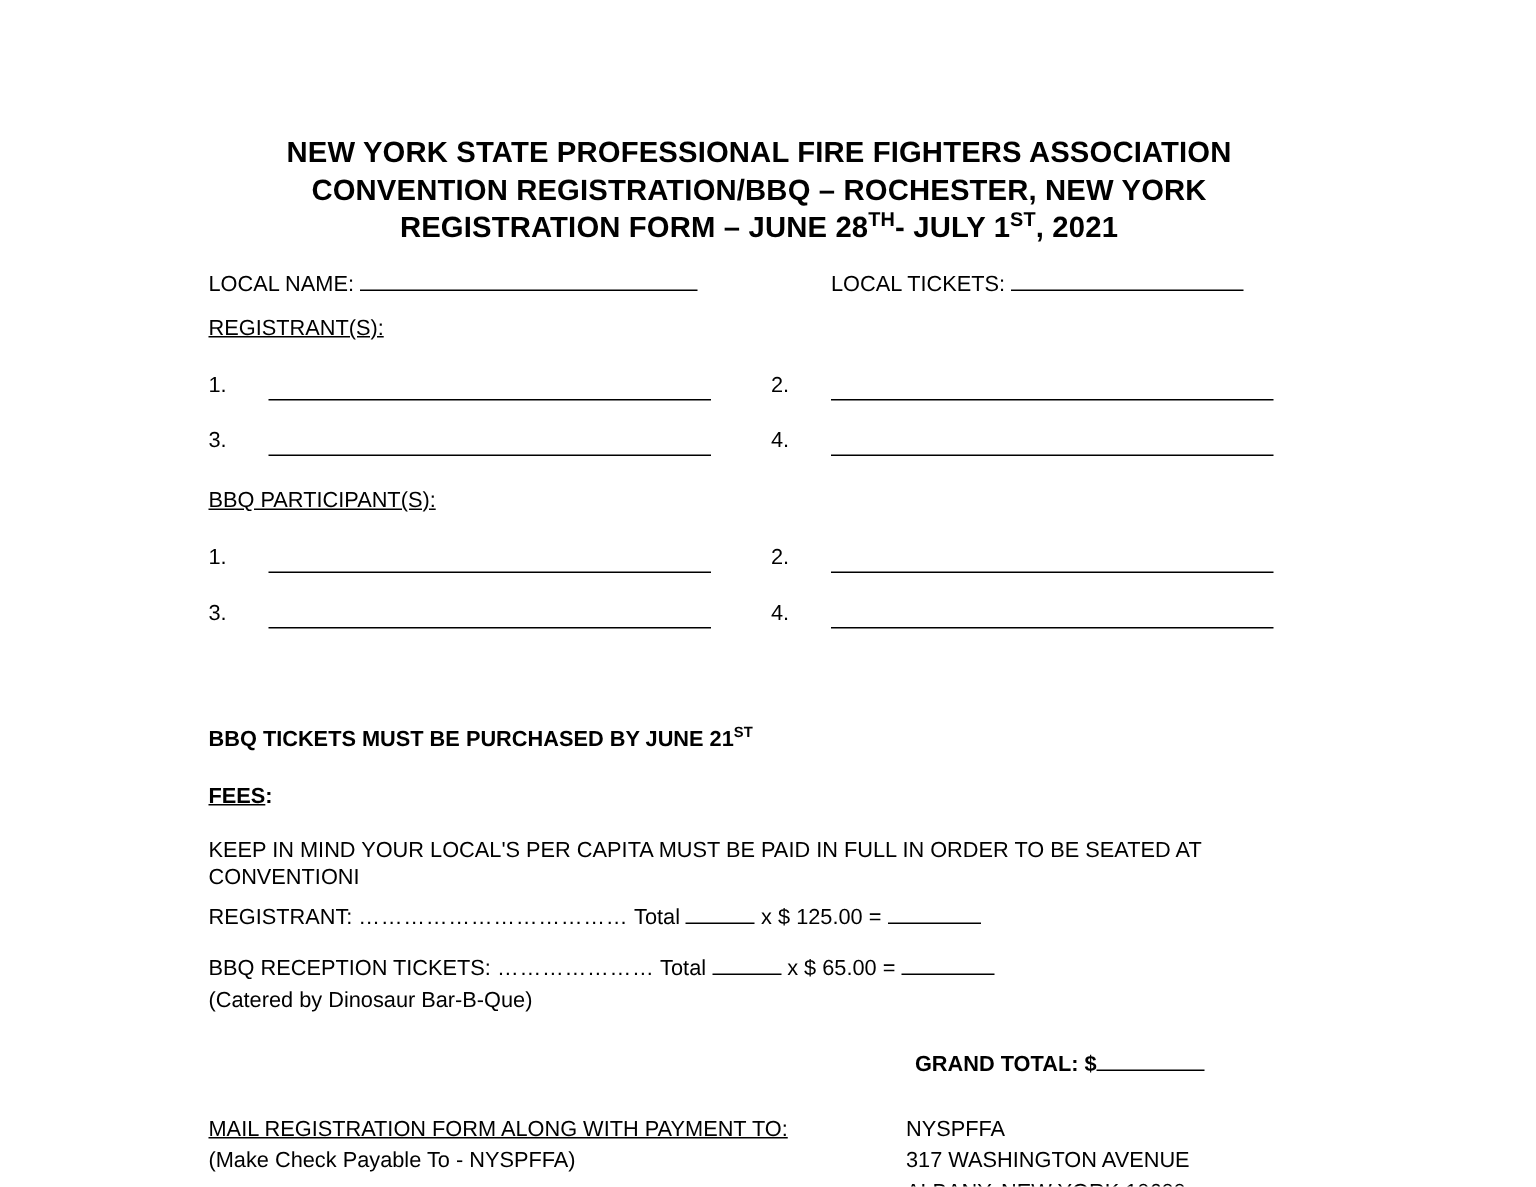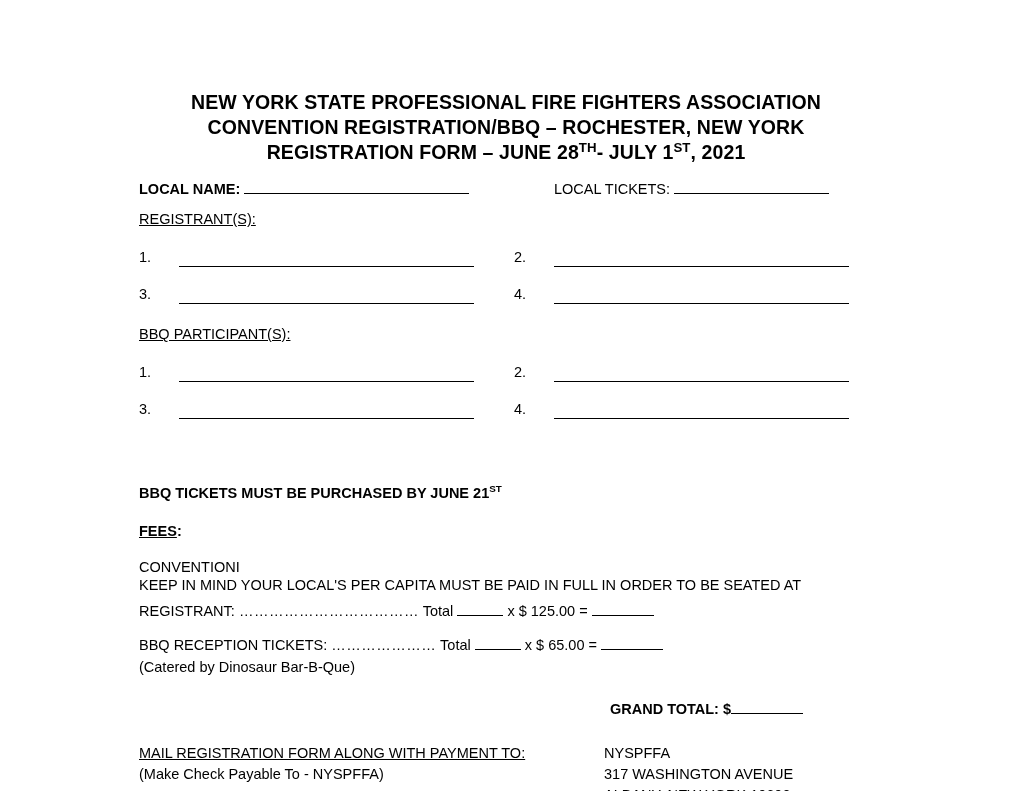--- a/index.html
+++ b/index.html
@@ -65,21 +65,20 @@
   .blank {
     display: inline-block;
     border-bottom: 1px solid #000;
     vertical-align: baseline;
     height: 13px;
   }
   .col-left {
     position: absolute;
     left: 0;
     top: 0;
-    font-weight: bold;
   }
   .col-right {
     position: absolute;
     left: 415px;
     top: 0;
   }
   .num-col-left {
     position: absolute;
     left: 0;
   }
@@ -201,22 +200,22 @@
 
     <div class="row b" style="height:38px;margin-top:44px;">
       <span>BBQ TICKETS MUST BE PURCHASED BY JUNE 21</span><sup>ST</sup>
     </div>
 
     <div class="row" style="height:36px;">
       <span class="b u">FEES</span><span class="b">:</span>
     </div>
 
     <div class="note" style="height:44px;">
+      <div>KEEP IN MIND YOUR LOCAL'S PER CAPITA MUST BE PAID IN FULL IN ORDER TO BE SEATED AT</div>
       <div>CONVENTIONI</div>
-      <div>KEEP IN MIND YOUR LOCAL'S PER CAPITA MUST BE PAID IN FULL IN ORDER TO BE SEATED AT</div>
     </div>
 
     <div class="row" style="height:34px;">
       <span>REGISTRANT: </span><span class="dotted-lead">………………………………</span>
       <span>Total</span>
       <span class="mini-blank"></span>
       <span>x</span>
       <span>$  125.00 =</span>
       <span class="mini-blank-sm"></span>
     </div>

